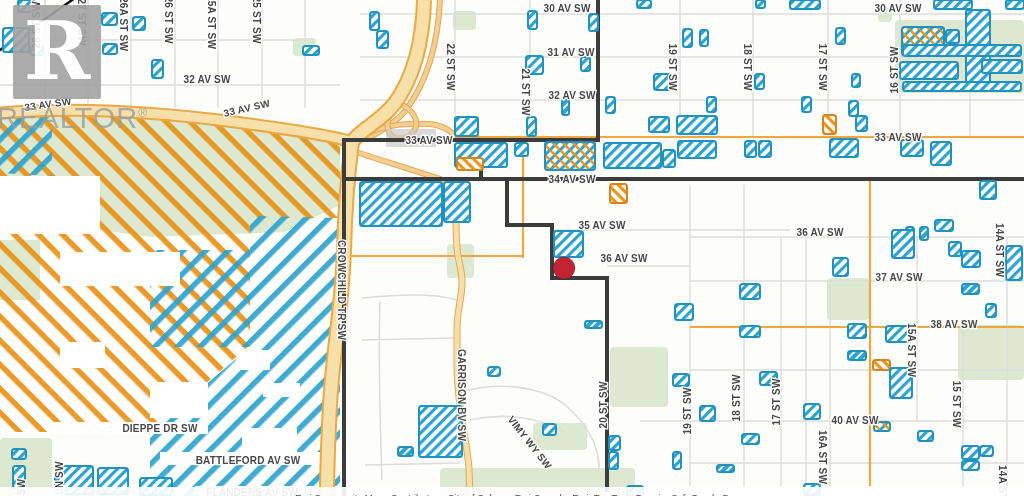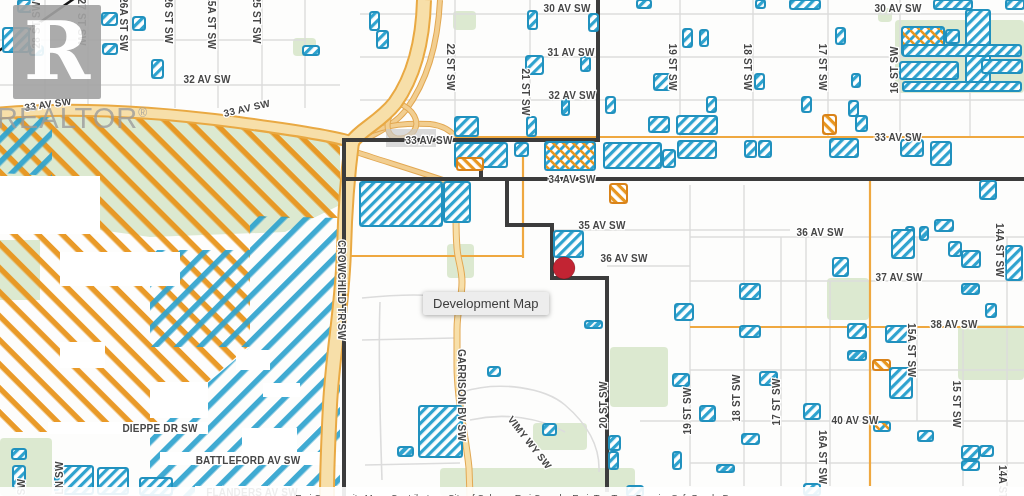--- a/index.html
+++ b/index.html
@@ -308,21 +308,20 @@
         <text x="822" y="457" text-anchor="middle" dominant-baseline="middle" fill="#474747" stroke="#ffffff" stroke-width="2.5" paint-order="stroke" font-size="10" font-weight="bold" letter-spacing="0.2" transform="rotate(90 822 457)">16A ST SW</text>
         <text x="911" y="350" text-anchor="middle" dominant-baseline="middle" fill="#474747" stroke="#ffffff" stroke-width="2.5" paint-order="stroke" font-size="10" font-weight="bold" letter-spacing="0.2" transform="rotate(90 911 350)">15A ST SW</text>
         <text x="956" y="404" text-anchor="middle" dominant-baseline="middle" fill="#474747" stroke="#ffffff" stroke-width="2.5" paint-order="stroke" font-size="10" font-weight="bold" letter-spacing="0.2" transform="rotate(90 956 404)">15 ST SW</text>
         <text x="999" y="250" text-anchor="middle" dominant-baseline="middle" fill="#474747" stroke="#ffffff" stroke-width="2.5" paint-order="stroke" font-size="10" font-weight="bold" letter-spacing="0.2" transform="rotate(90 999 250)">14A ST SW</text>
         <text x="1002" y="492" text-anchor="middle" dominant-baseline="middle" fill="#474747" stroke="#ffffff" stroke-width="2.5" paint-order="stroke" font-size="10" font-weight="bold" letter-spacing="0.2" transform="rotate(90 1002 492)">14A ST SW</text>
         <text x="60" y="478" text-anchor="middle" dominant-baseline="middle" fill="#474747" stroke="#ffffff" stroke-width="2.5" paint-order="stroke" font-size="10" font-weight="bold" letter-spacing="0.2" transform="rotate(-90 60 478)">LN SW</text>
         <text x="22" y="487" text-anchor="middle" dominant-baseline="middle" fill="#474747" stroke="#ffffff" stroke-width="2.5" paint-order="stroke" font-size="10" font-weight="bold" letter-spacing="0.2" transform="rotate(-90 22 487)">SW</text>
       </g>
   </svg>
 
-  <div class="tooltip">Development Map</div>
 
   <div class="wm-logo">
     <span>R</span>
   </div>
   <div class="wm-brand"><span>REALTOR</span><sup>®</sup></div>
 
   <div class="attribution">
     <span>Esri Community Maps Contributors, City of Calgary, Esri Canada, Esri, TomTom, Garmin, SafeGraph, B</span>
   </div>
 </div>

